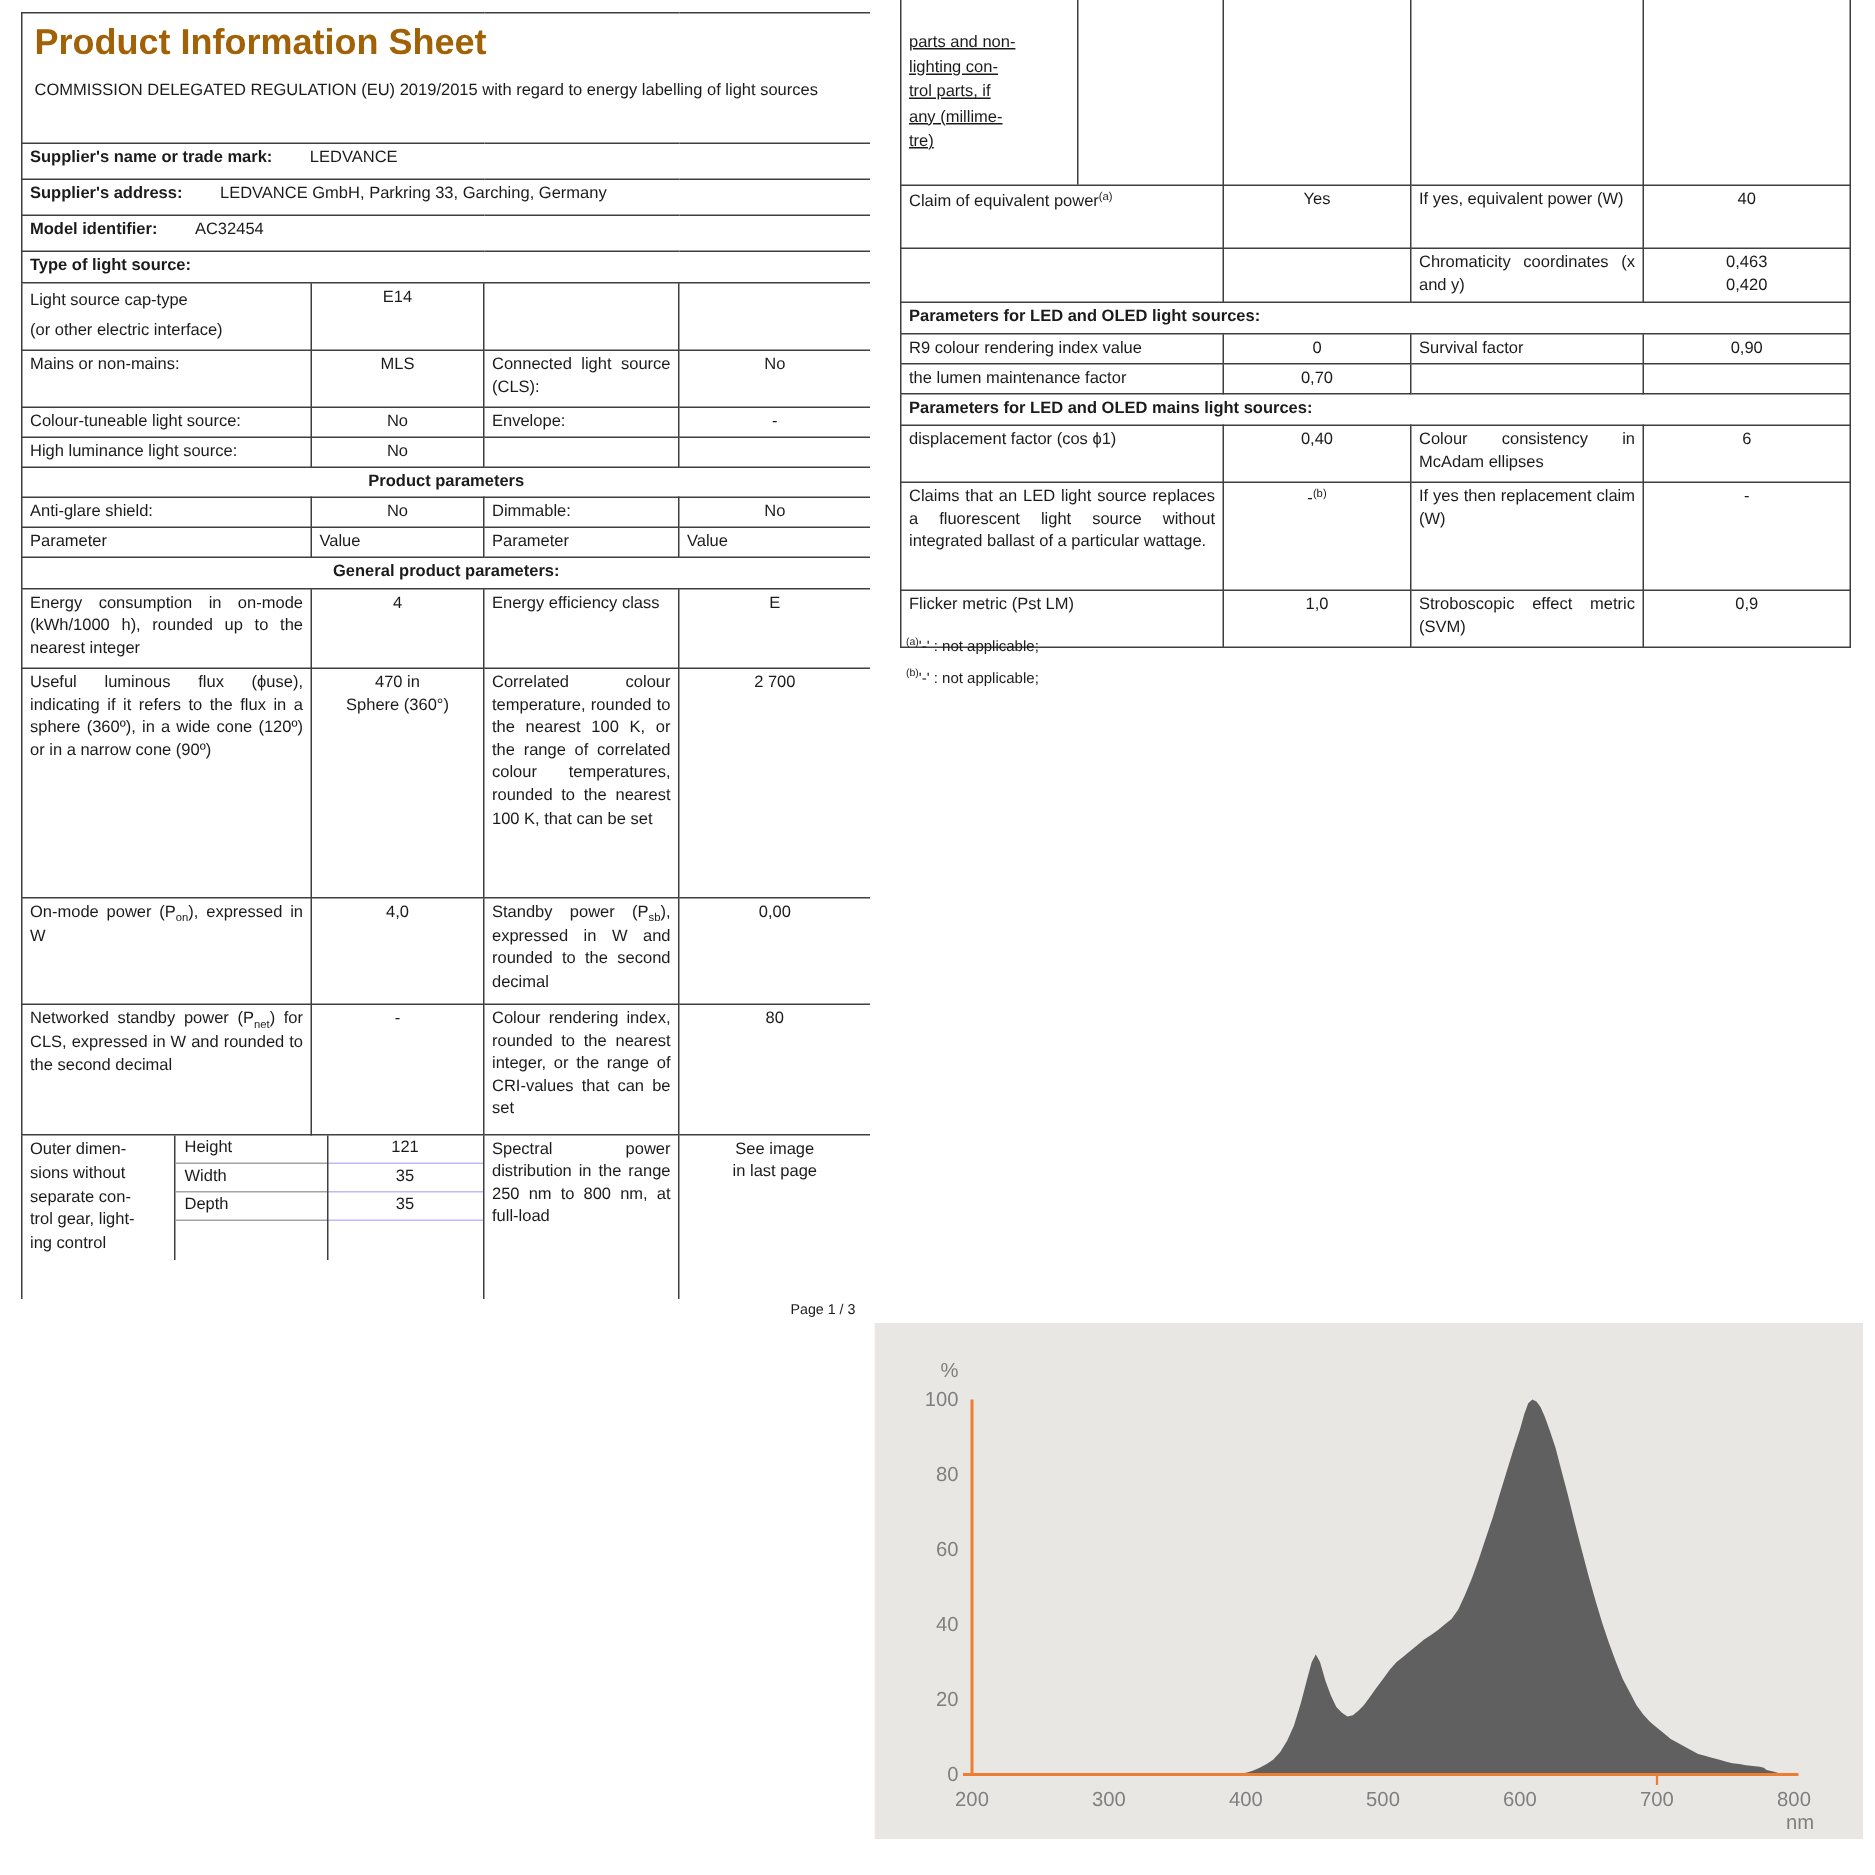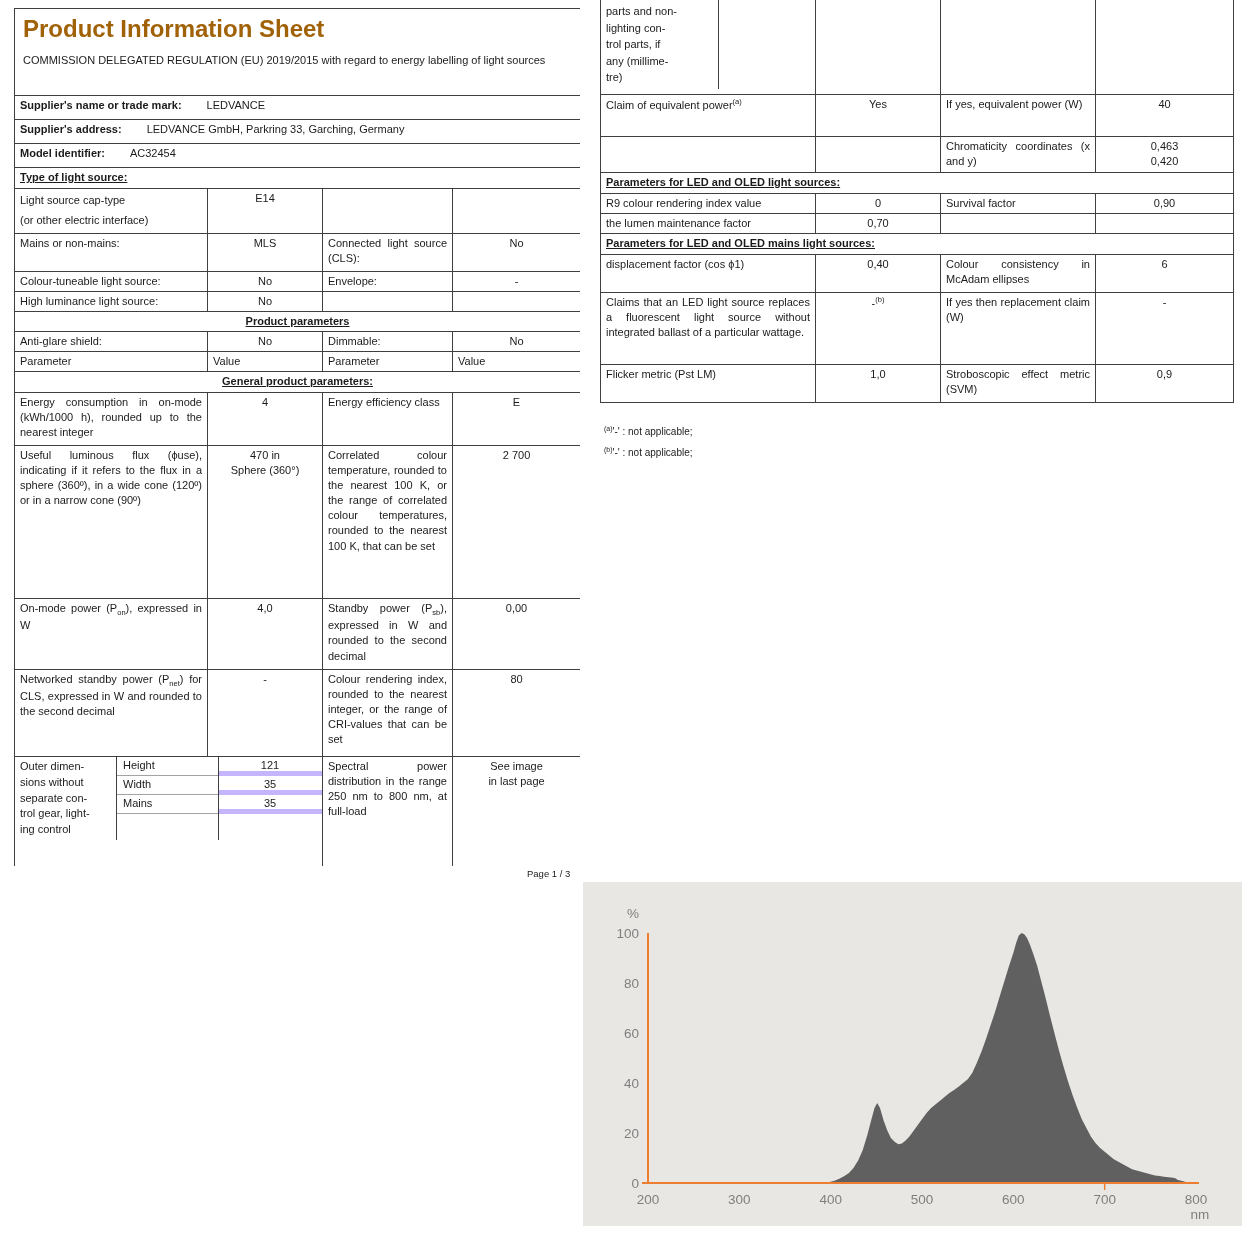--- a/index.html
+++ b/index.html
@@ -7,21 +7,21 @@
     width:1250px;height:1250px;position:relative;background:#ffffff;
     font-family:"Liberation Sans","DejaVu Sans",sans-serif;
     color:#1b1b1b;font-size:11px;
   }
   
   .doc-table{border-collapse:collapse;table-layout:fixed;width:100%;}
   .doc-table td{
     border:1px solid #3f3f3f;padding:2px 5px;vertical-align:top;
     line-height:1.38;word-wrap:break-word;
   }
-  .b{font-weight:bold;text-decoration:underline;}
+  .b{font-weight:bold;}
   .c{text-align:center;}
   .j{text-align:justify;}
   .pre{white-space:pre-line;}
   .no-pad{padding:0 !important;}
   sub{font-size:7.5px;}
   sup{font-size:7.5px;}
 
   #left-wrap{position:absolute;left:14px;top:8px;width:566px;height:858px;overflow:hidden;}
   #left-table col.c1{width:193px;} #left-table col.c2{width:115px;}
   #left-table col.c3{width:130px;} #left-table col.c4{width:128px;}
@@ -32,30 +32,30 @@
 
   .kv-label{font-weight:bold;}
   .kv-value{margin-left:25px;}
 
   
   .dims-wrap{display:flex;height:100%;align-items:stretch;}
   .dims-outer{width:91px;border-right:1px solid #3f3f3f;padding:2px 5px;line-height:1.45;}
   .dims-grid{flex:1;display:grid;grid-template-columns:101px 1fr;grid-auto-rows:19px;position:relative;}
   .dims-grid::after{content:'';position:absolute;left:101px;top:0;bottom:0;width:1px;background:#3f3f3f;}
   .dims-name{border-bottom:1px solid #a3a3a3;padding:1px 6px;}
-  .dims-val{border-bottom:5px solid #c4b5fd;text-align:center;padding:1px 5px;}
+  .dims-val{border-bottom:1px solid #c4b5fd;text-align:center;padding:1px 5px;}
 
   #page-num{position:absolute;left:527px;top:868px;font-size:9.5px;color:#1b1b1b;}
 
   #right-table-wrap{position:absolute;left:600px;top:0;width:633px;}
   #right-table col.c1{width:215px;} #right-table col.c2{width:125px;}
   #right-table col.c3{width:155px;} #right-table col.c4{width:138px;}
   #right-table tr.cut-row td{border-top:none;}
   .split-wrap{display:flex;height:100%;align-items:stretch;}
-  .split-left{width:107px;border-right:1px solid #3f3f3f;padding:3px 5px;line-height:1.5;}
+  .split-left{width:107px;border-right:1px solid #3f3f3f;padding:20px 5px;line-height:1.5;text-decoration:underline;}
   .split-right{flex:1;}
 
   #footnotes{position:absolute;left:604px;top:421px;font-size:10px;line-height:2.1;}
   #footnotes sup{font-size:7px;}
 
   
   #chart-panel{position:absolute;left:583px;top:882px;width:659px;height:344px;}
   #chart-panel svg{display:block;}
 </style>
 </head>
@@ -174,21 +174,21 @@
         <div class="dims-outer pre">Outer dimen-
 sions without
 separate con-
 trol gear, light-
 ing control</div>
         <div class="dims-grid">
           <div class="dims-name">Height</div>
           <div class="dims-val">121</div>
           <div class="dims-name">Width</div>
           <div class="dims-val">35</div>
-          <div class="dims-name">Mains</div>
+          <div class="dims-name">Depth</div>
           <div class="dims-val">35</div>
         </div>
       </div>
     </td>
     <td class="j">Spectral power distribution in the range 250 nm to 800 nm, at full-load</td>
     <td class="c pre">See image
 in last page</td>
   </tr>
 </tbody>
     </table>

